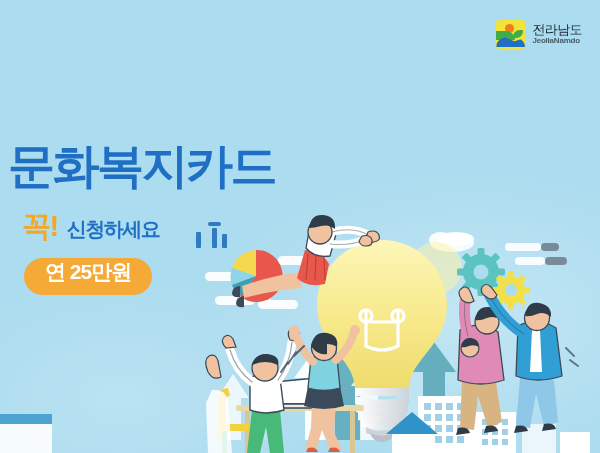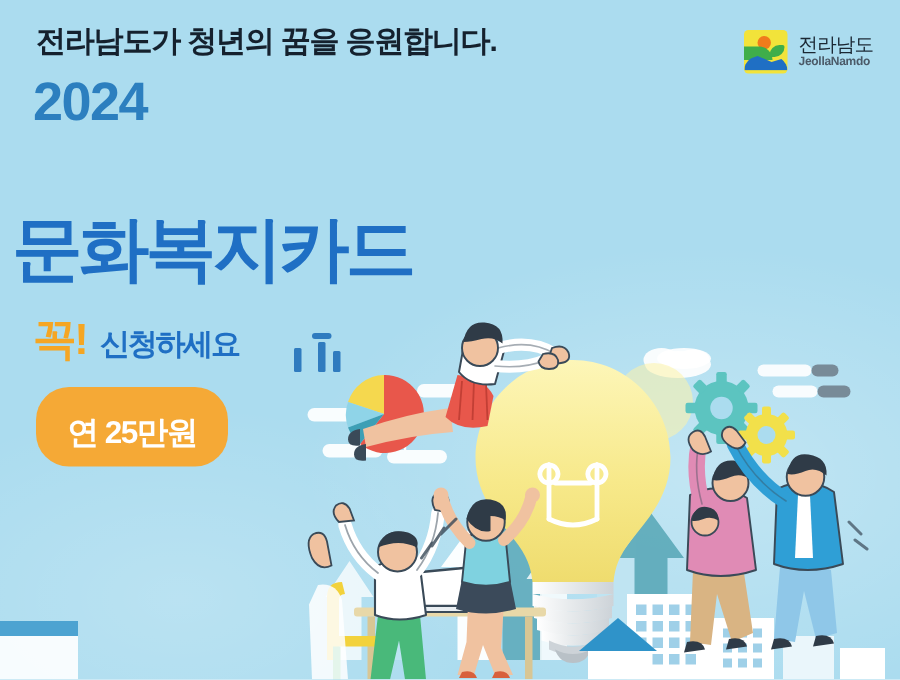--- a/index.html
+++ b/index.html
@@ -61,21 +61,21 @@
     color:#f5a623;
   }
   .cta-main {
     font-size:20px; font-weight:700; letter-spacing:-1.5px;
     color:#1f6fc4;
   }
 
   
   .pill {
     position:absolute; left:24px; top:258px;
-    padding:16px 21px 9px;
+    padding:0 21px 9px;
     background:#f5a936;
     border-radius:22px;
     color:#ffffff; font-size:21px; font-weight:700; letter-spacing:-1px;
     white-space:nowrap;
   }
 
   
   .logo {
     position:absolute; right:18px; top:20px;
     display:flex; align-items:center; gap:7px;
@@ -450,23 +450,21 @@
       </g>
 
       <g>
         <path d="M208 372 q-5 -12 1 -16 q7 -3 9 5 l3 16 q-8 4 -13 -5 z" fill="#f0c2a0" stroke="#3a4a58" stroke-width="1.2"></path>
         <path d="M212 390 q12 -2 16 10 l4 53 h-24 l-2 -50 z" fill="#ffffff" opacity=".85"></path>
       </g>
 
     </g>
   </svg>
 
-  <div class="tagline">전라남도가 청년의 꿈을 응원합니다.</div>
-
-  <div class="year">2024</div>
+
 
 
   <div class="headline-2">문화복지카드</div>
 
   <div class="cta-row">
     <span class="cta-accent">꼭!</span>
     <span class="cta-main">신청하세요</span>
   </div>
 
   <div class="pill">연 25만원</div>

